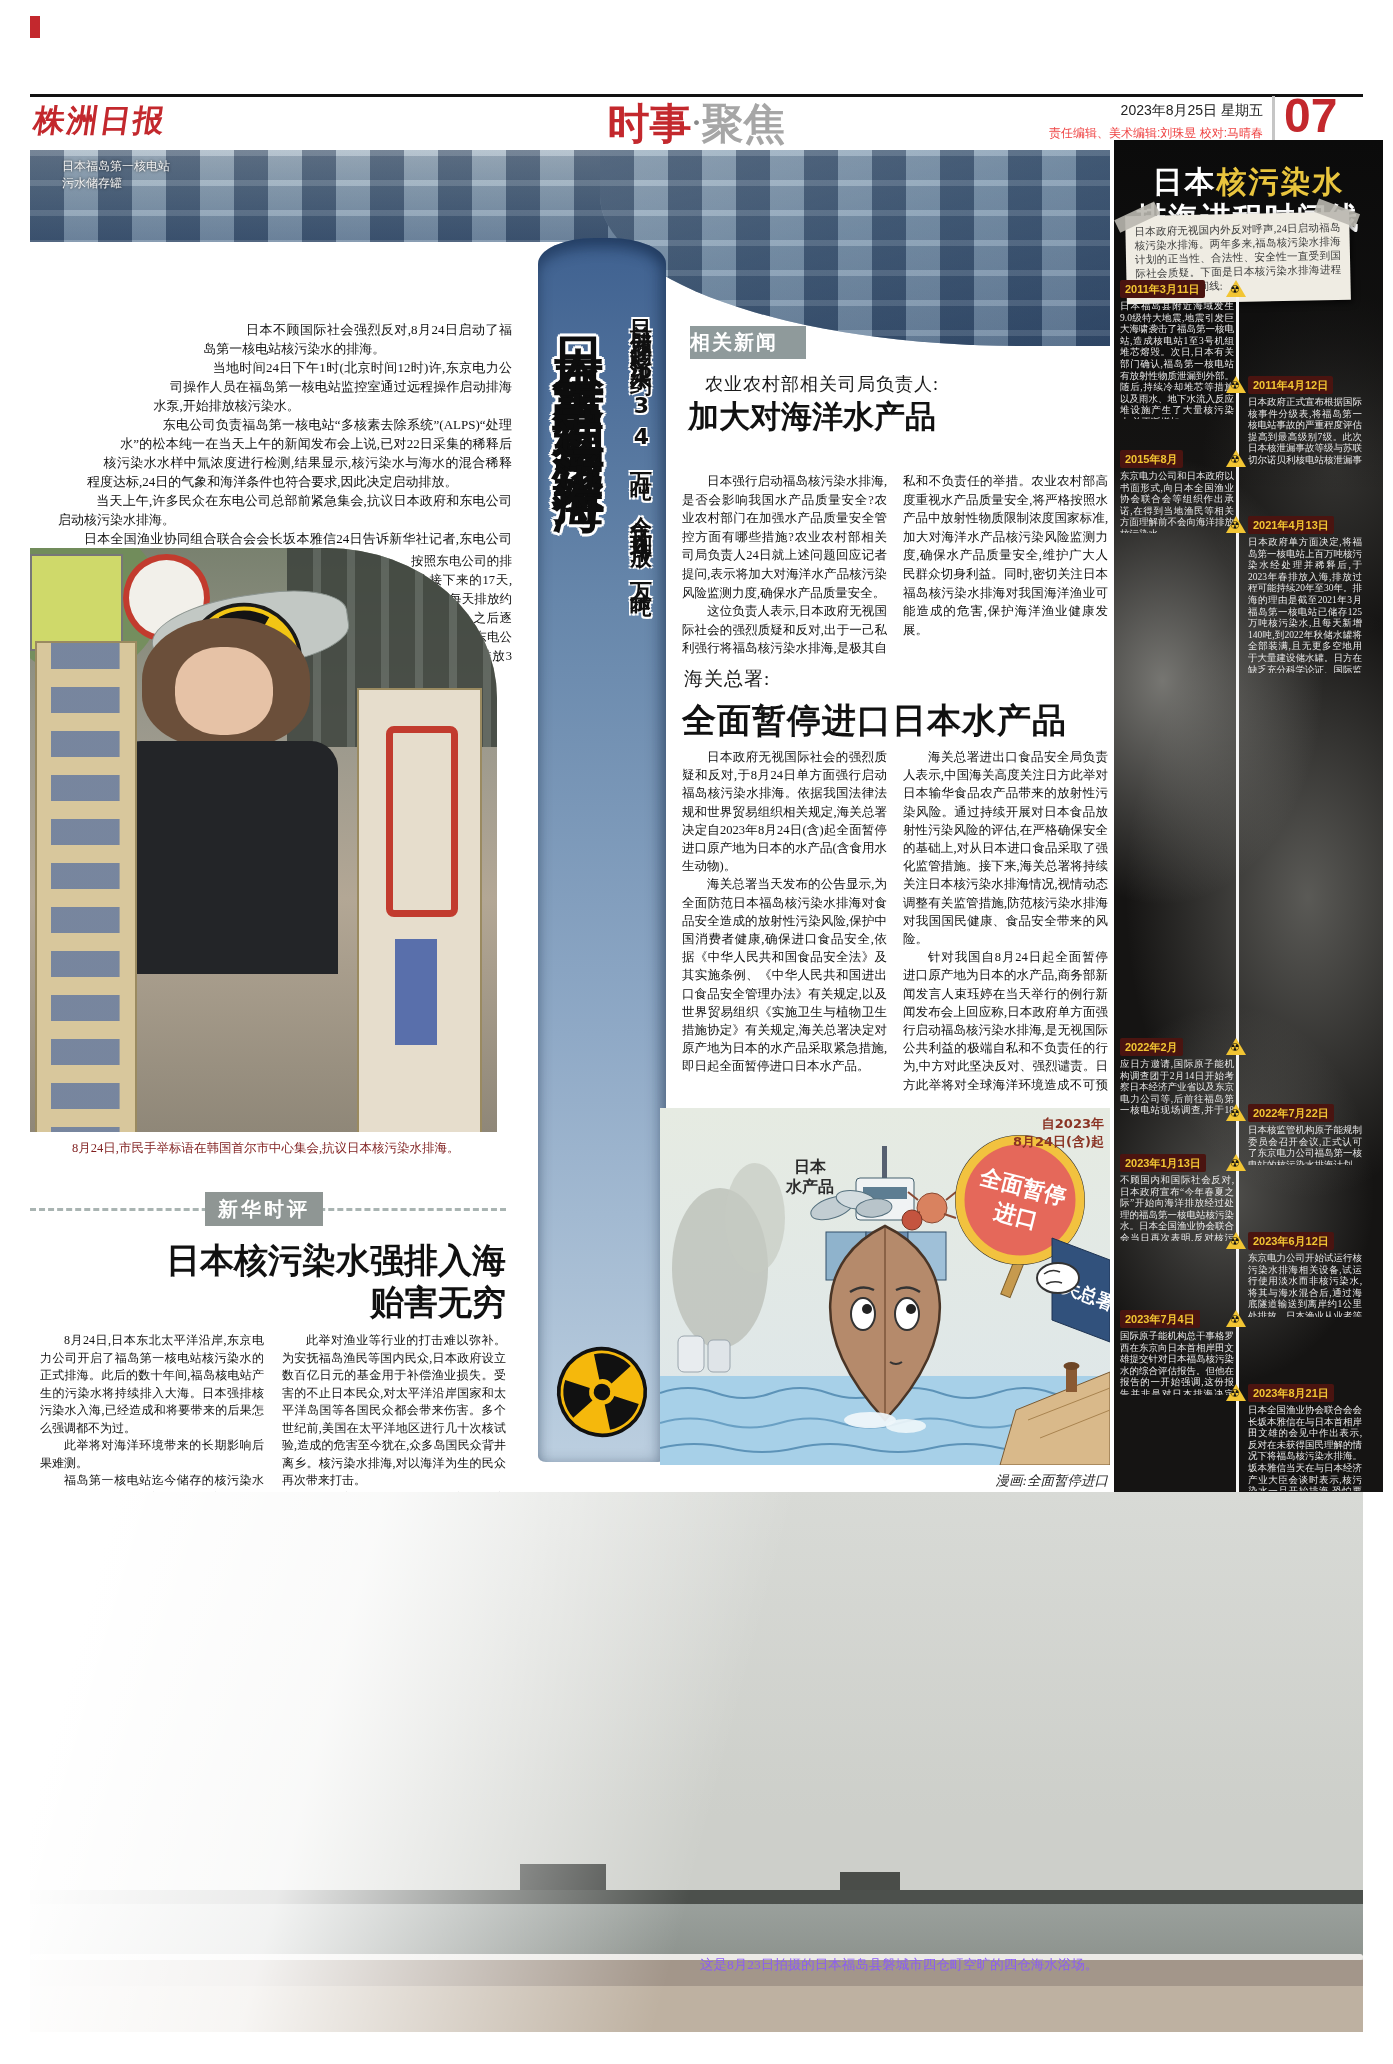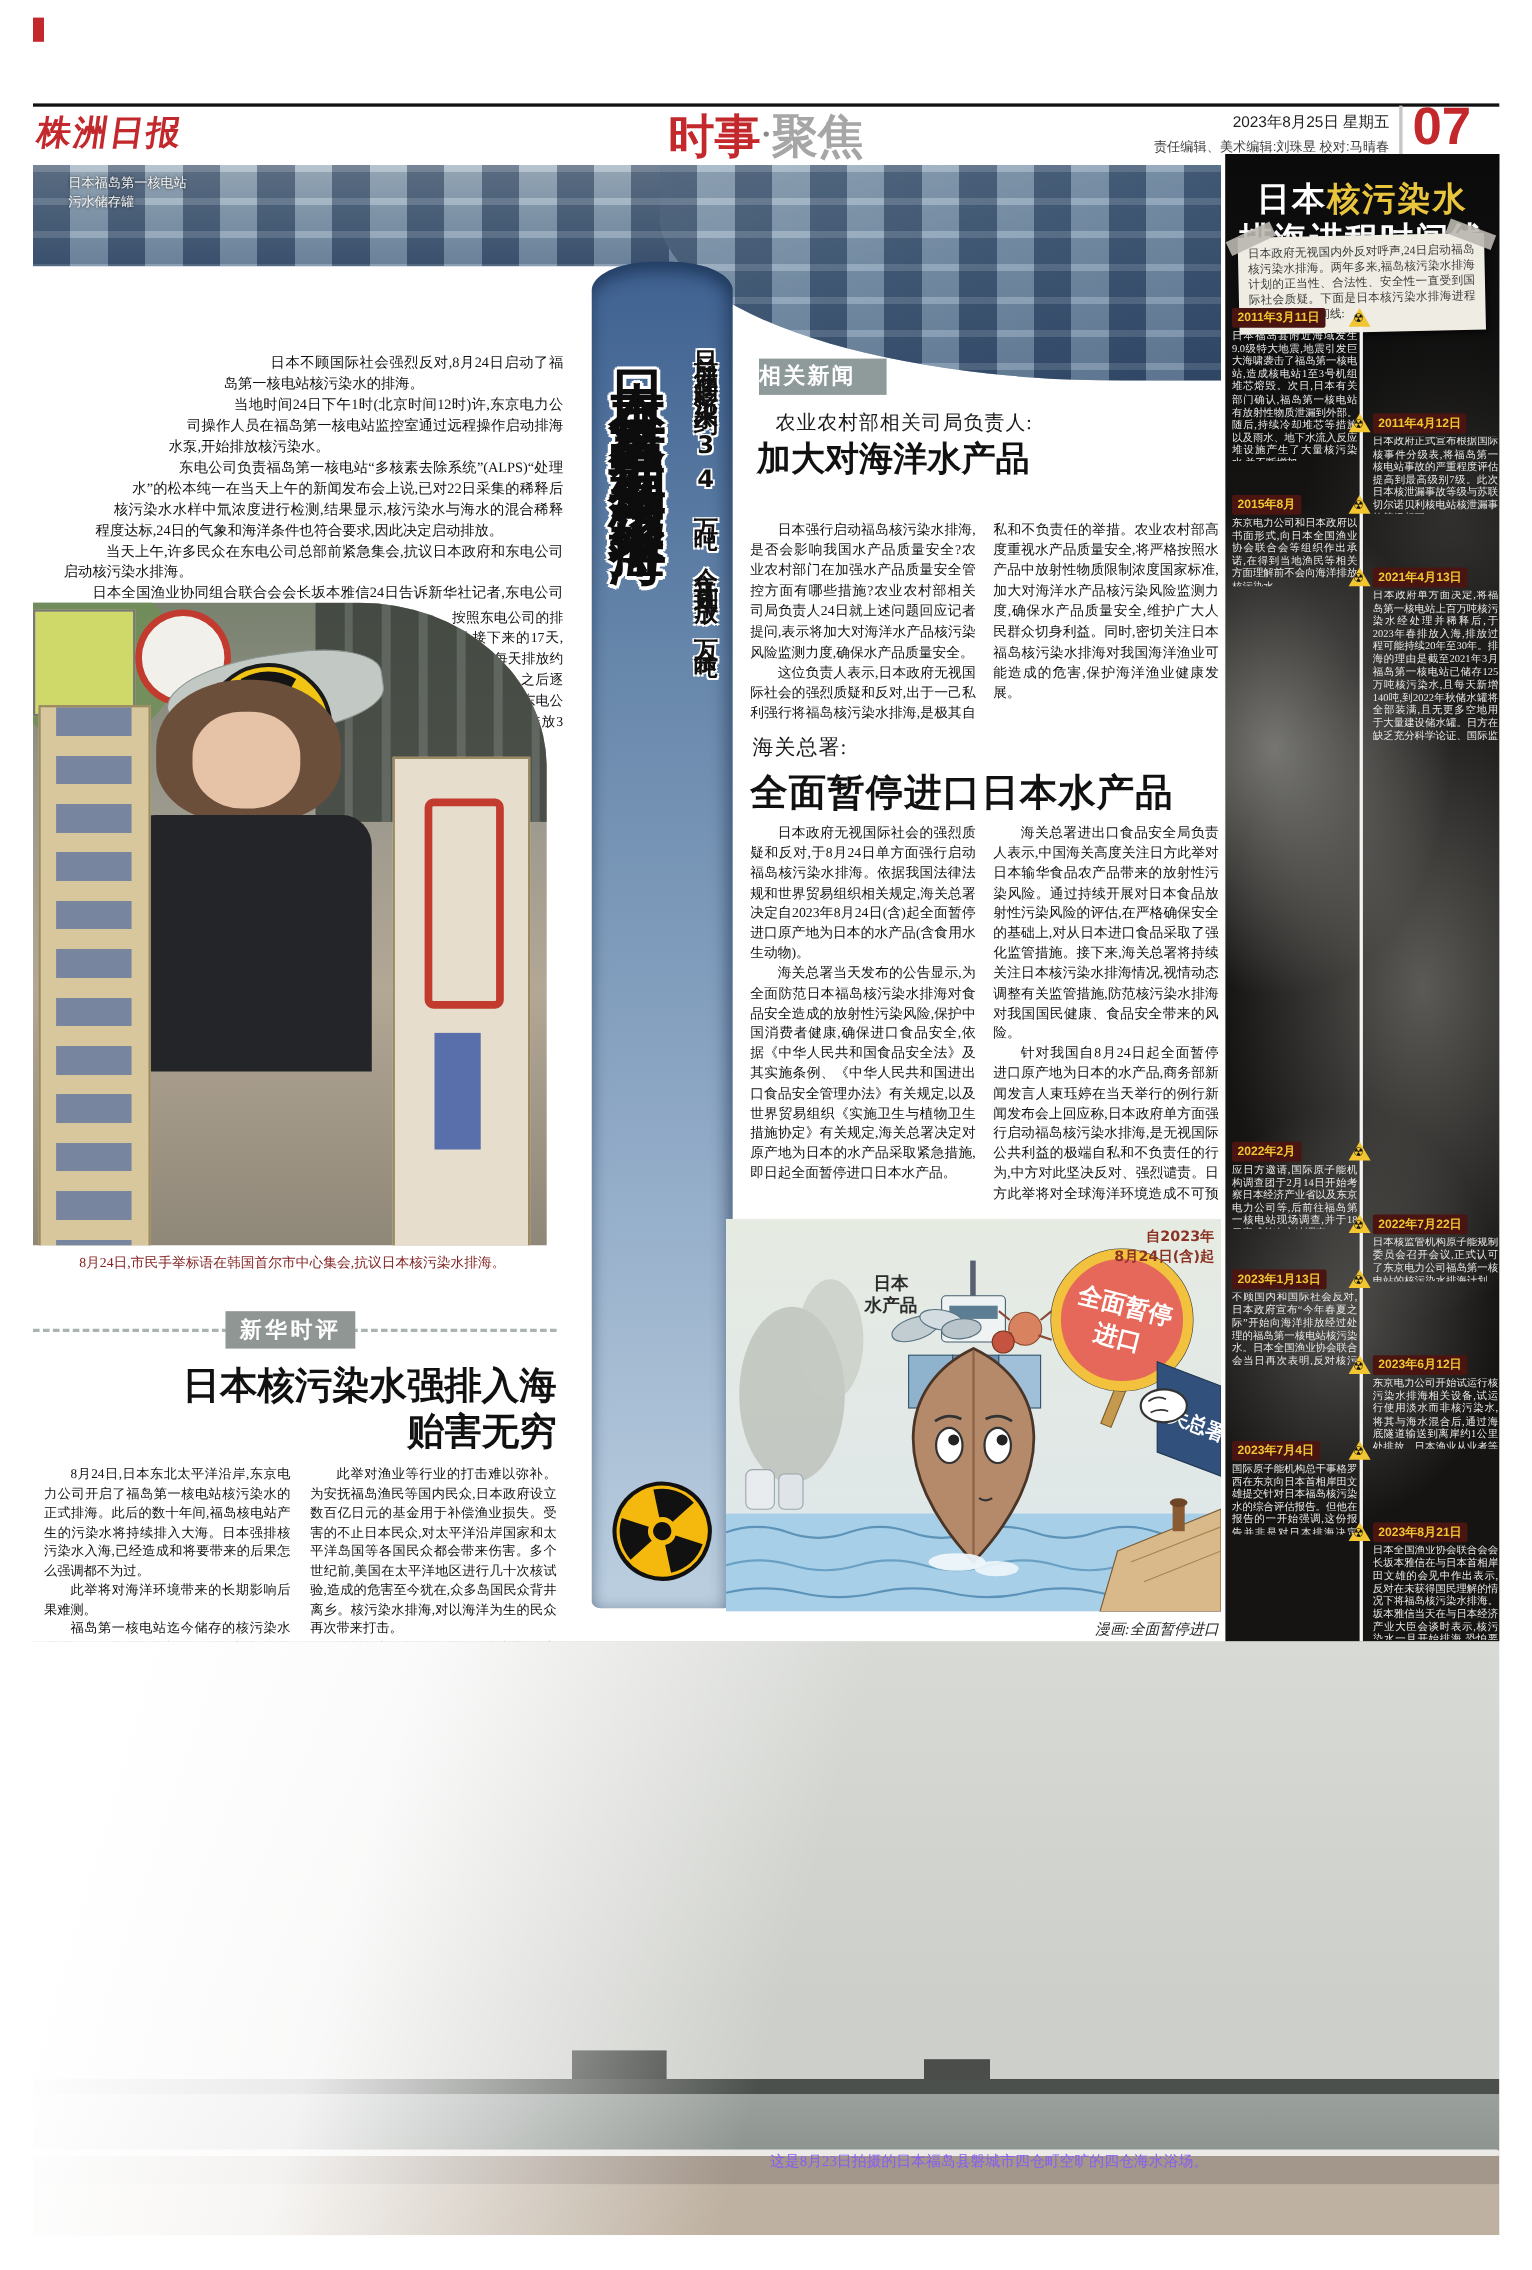--- a/index.html
+++ b/index.html
@@ -10,21 +10,21 @@
   .corner-mark{left:30px;top:16px;width:10px;height:22px;background:#c3282d;}
   .head-rule{left:30px;top:94px;width:1333px;height:3px;background:#111;}
   .masthead{left:34px;top:100px;font-size:31px;font-weight:bold;color:#c3282d;
             transform:skewX(-8deg);letter-spacing:2px;font-family:"DejaVu Serif",serif;}
   .section-title{left:0;top:96px;width:1393px;text-align:center;font-size:42px;font-weight:bold;}
   .section-title .s1{color:#c3282d;}
   .section-title .sdot{color:#888;font-size:30px;vertical-align:6px;}
   .section-title .s2{color:#a6a6a6;}
   .head-meta{right:130px;top:102px;text-align:right;font-family:"Liberation Sans","DejaVu Sans",sans-serif;}
   .head-date{font-size:14px;color:#222;}
-  .head-editors{font-size:12px;color:#404040;margin-top:5px;margin-left:16px;}
+  .head-editors{font-size:12px;color:#ef4444;margin-top:5px;margin-left:16px;}
   .page-no-bar{left:1272px;top:96px;width:3px;height:46px;background:#c6c6c6;}
   .page-no{left:1284px;top:88px;font-size:48px;font-weight:bold;color:#c3282d;font-family:"Liberation Sans",sans-serif;}
   
   .tank-photo{left:30px;top:150px;width:1080px;height:92px;overflow:hidden;
     background:linear-gradient(180deg,#aebcc8 0%,#8aa0b2 40%,#5e7896 100%);}
   .tank-photo2{left:600px;top:150px;width:510px;height:196px;overflow:hidden;
     border-bottom-left-radius:420px 150px;
     background:linear-gradient(165deg,#9fb2c2 0%,#6d89a4 45%,#446082 100%);}
   .tank-tex{position:absolute;inset:0;
     background:repeating-linear-gradient(90deg,rgba(32,52,80,.45) 0 34px,rgba(170,188,202,.30) 34px 68px),
@@ -91,21 +91,21 @@
   .cartoon{left:660px;top:1108px;width:450px;height:357px;}
   .cartoon-caption{left:860px;top:1472px;width:248px;text-align:right;font-size:13.5px;font-style:italic;color:#222;}
   
   .sidebar{left:1114px;top:140px;width:249px;height:1352px;overflow:hidden;color:#eee;
     background:
       linear-gradient(180deg,#0b0b0b 0%,rgba(11,11,11,0) 26%),
       radial-gradient(230px 320px at 18% 40%,rgba(215,215,208,.50),transparent 70%),
       radial-gradient(260px 430px at 72% 56%,rgba(175,175,168,.45),transparent 70%),
       radial-gradient(210px 270px at 42% 78%,rgba(195,195,188,.34),transparent 70%),
       radial-gradient(190px 250px at 82% 24%,rgba(130,130,124,.28),transparent 70%),
-      #151413;}
+      #151413; padding-left: 20px;}
   .tl-title{position:absolute;left:0;top:24px;width:100%;text-align:center;font-weight:900;
     font-size:30px;line-height:36px;letter-spacing:2px;color:#fff;font-family:"DejaVu Sans",sans-serif;}
   .tl-title .yel{color:#e9c53e;}
   .tl-intro{position:absolute;left:12px;top:74px;width:206px;background:#efece3;color:#3a3a3a;
     padding:9px 9px;font-size:10.5px;line-height:14px;text-align:justify;transform:rotate(-1.2deg);
     box-shadow:2px 3px 6px rgba(0,0,0,.6);}
   .tl-intro:before,.tl-intro:after{content:"";position:absolute;width:44px;height:14px;background:rgba(185,183,175,.9);}
   .tl-intro:before{left:-10px;top:-6px;transform:rotate(-24deg);}
   .tl-intro:after{right:-10px;top:-6px;transform:rotate(22deg);}
   .tl-line{position:absolute;left:122px;top:150px;width:3px;height:1330px;background:#f4f4f4;}

